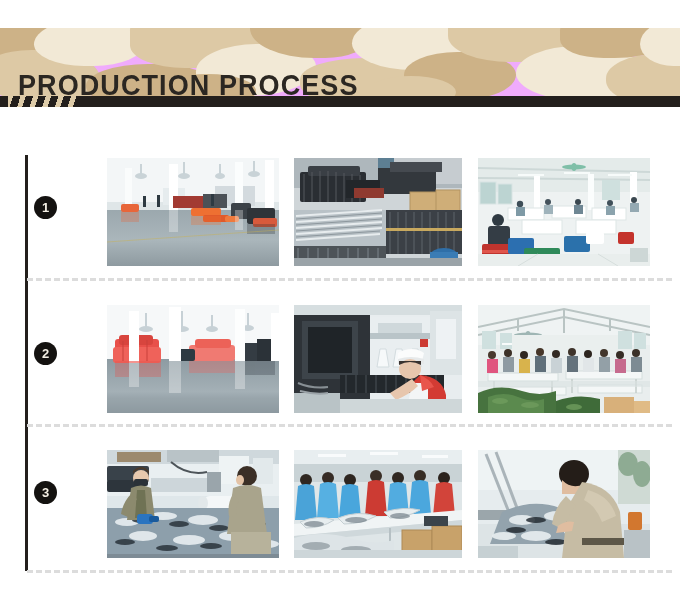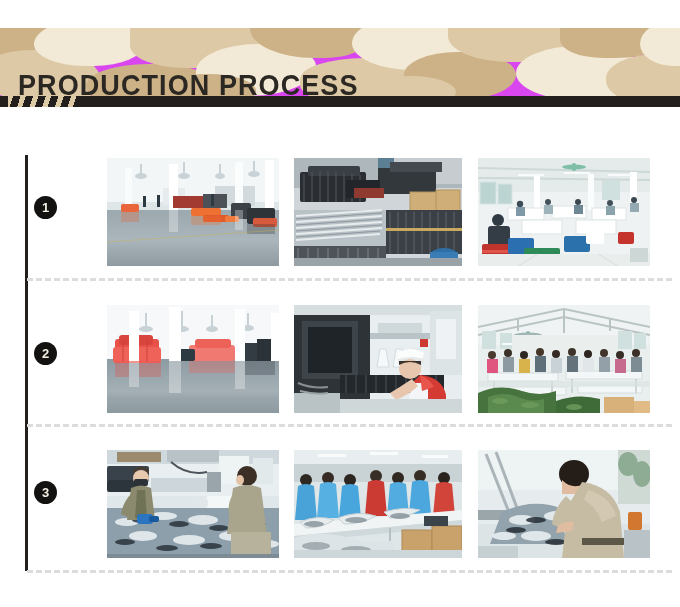--- a/index.html
+++ b/index.html
@@ -10,21 +10,21 @@
     font-family: "Liberation Sans", sans-serif;
     overflow: hidden;
   }
   .page { position: relative; width: 680px; height: 607px; background: #fff; }
 
   
   .banner {
     position: absolute; left: 0; top: 28px;
     width: 680px; height: 68px;
     overflow: hidden;
-    background: #d946ef;
+    background: #f0abfc;
   }
   .camo { position: absolute; inset: 0; overflow: hidden; }
   .blob { position: absolute; border-radius: 50%; }
   .b-l { background: #ddc9a5; }
   .b-d { background: #cdb287; }
   .b-c { background: #f2e9d6; }
 
   .banner-title {
     position: absolute; left: 18px; top: 42px;
     font-size: 30px;

